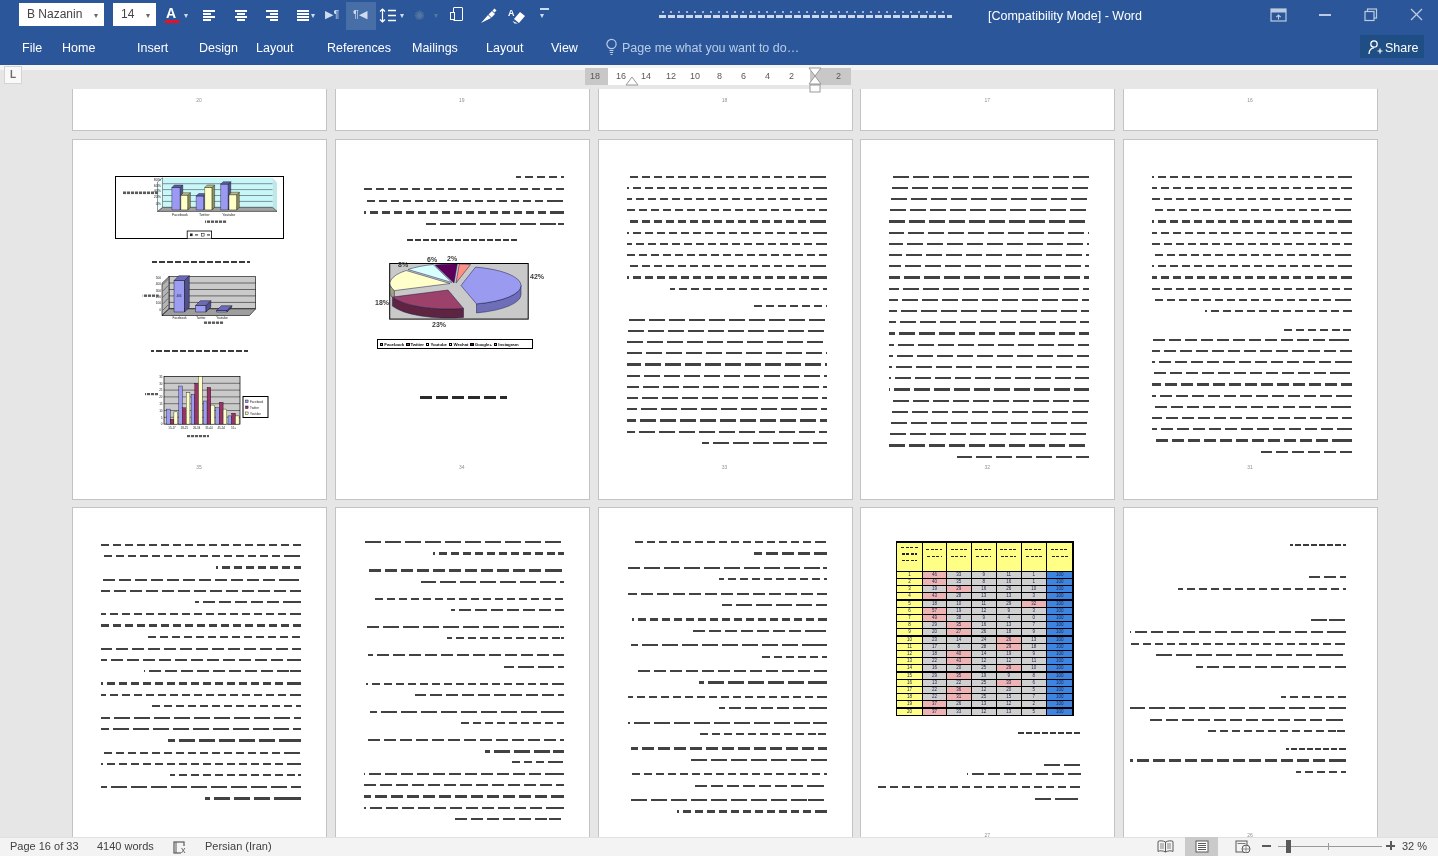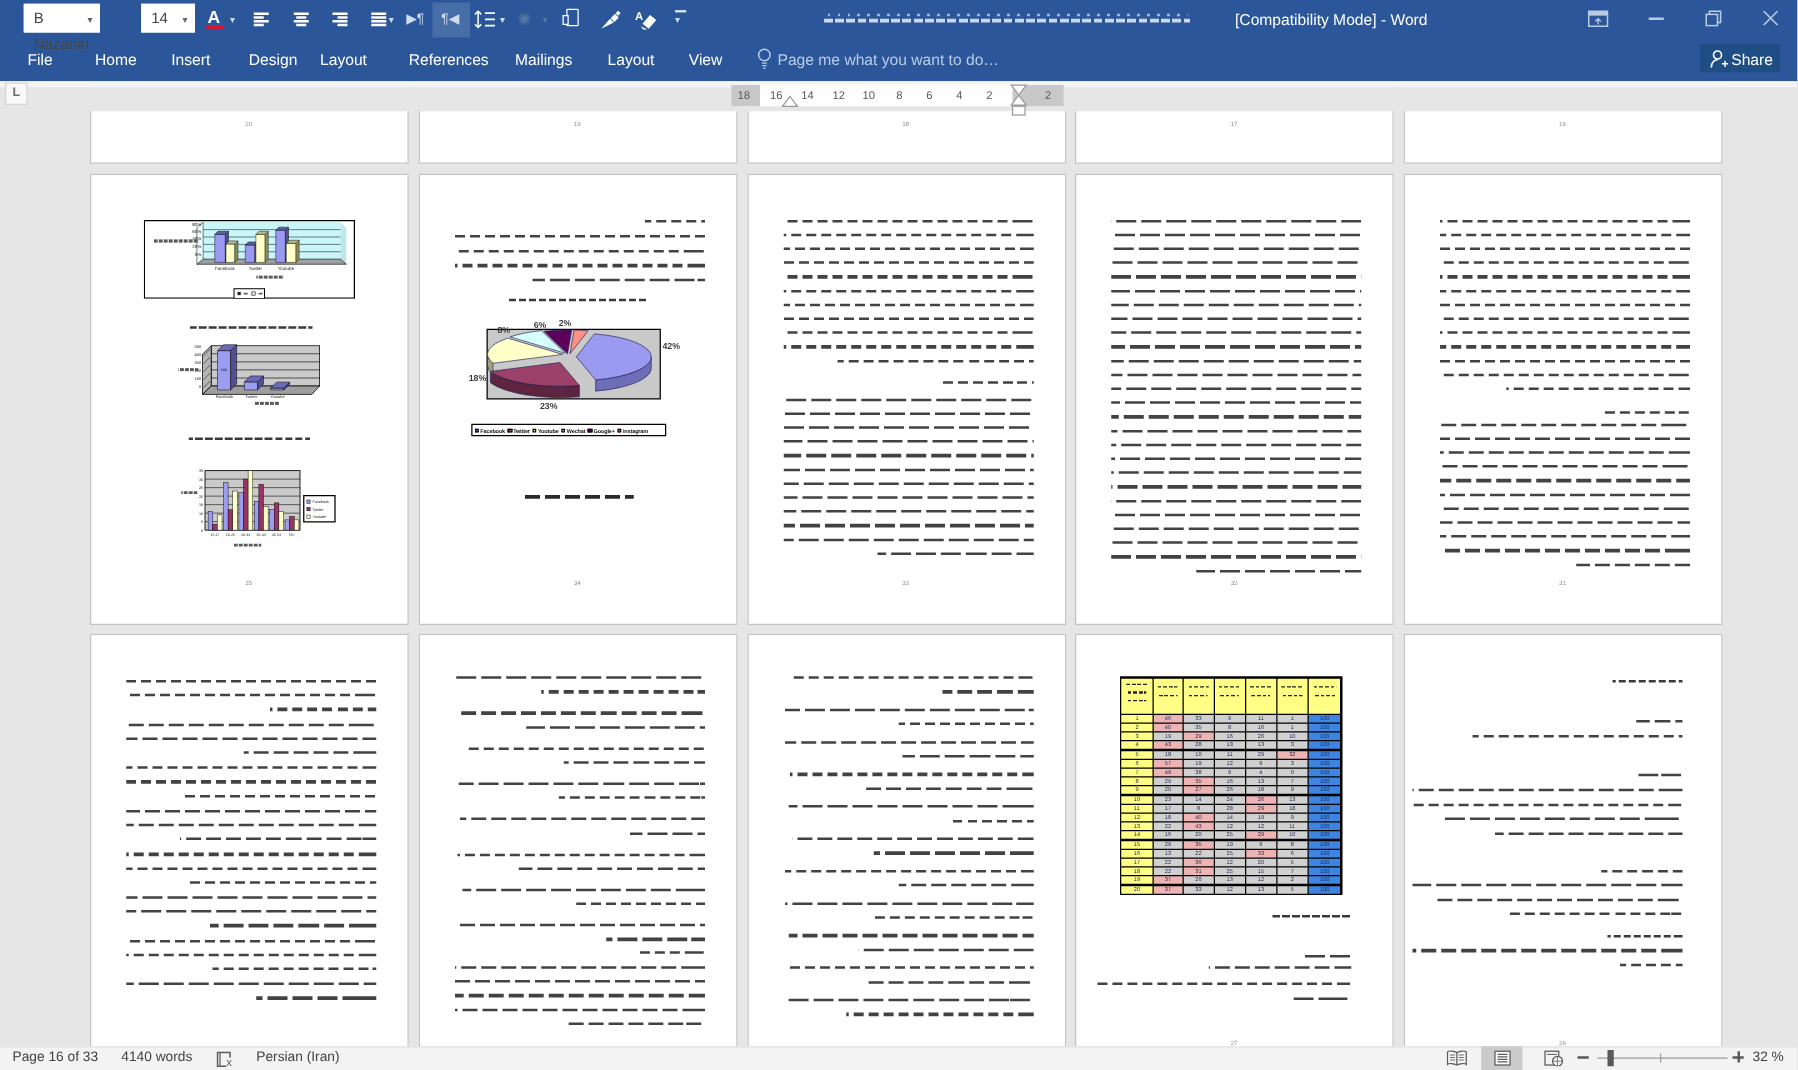--- a/index.html
+++ b/index.html
@@ -573,21 +573,21 @@
 <div class="tl" style="left:1195.5px;top:665.5px;width:150.5px;height:2.3px;background-image:repeating-linear-gradient(90deg,#424242 0 12px,rgba(0,0,0,0) 12px 16px);background-position:-5px 0;"></div>
 <div class="tl" style="left:1281.0px;top:695.7px;width:65.0px;height:2.3px;background-image:repeating-linear-gradient(90deg,#424242 0 8px,rgba(0,0,0,0) 8px 12px);background-position:-3px 0;"></div>
 <div class="tl" style="left:1129.5px;top:707.2px;width:216.5px;height:2.3px;background-image:repeating-linear-gradient(90deg,#424242 0 16px,rgba(0,0,0,0) 16px 20px);background-position:-1px 0;"></div>
 <div class="tl" style="left:1149.0px;top:718.7px;width:197.0px;height:2.3px;background-image:repeating-linear-gradient(90deg,#424242 0 12px,rgba(0,0,0,0) 12px 16px);background-position:-15px 0;"></div>
 <div class="tl" style="left:1205.0px;top:730.2px;width:141.0px;height:2.3px;background-image:repeating-linear-gradient(90deg,#424242 0 8px,rgba(0,0,0,0) 8px 12px);background-position:-9px 0;"></div>
 <div class="tl" style="left:1286.0px;top:747.8px;width:60.0px;height:2.4px;background-image:repeating-linear-gradient(90deg,#3a3a3a 0 6px,rgba(0,0,0,0) 6px 8px);background-position:-3px 0;"></div>
 <div class="tl" style="left:1129.5px;top:759.3px;width:216.5px;height:2.3px;background-image:repeating-linear-gradient(90deg,#424242 0 12px,rgba(0,0,0,0) 12px 16px);background-position:-9px 0;"></div>
 <div class="tl" style="left:1296.0px;top:770.8px;width:50.0px;height:2.3px;background-image:repeating-linear-gradient(90deg,#424242 0 8px,rgba(0,0,0,0) 8px 12px);background-position:-3px 0;"></div>
 <div class="pn" style="left:1243.0px;top:832.0px;">26</div>
 <div id="titlebar" class="a"></div>
-<div class="a qatbox" style="left:19px;width:61px;">B Nazanin<span class="qarrow">▾</span></div>
+<div class="a qatbox" style="left:19px;width:85px;">B Nazanin<span class="qarrow">▾</span></div>
 <div class="a qatbox" style="left:113px;width:43px;">14<span class="qarrow">▾</span></div>
 <div class="a" style="left:166px;top:5px;color:#fff;font-size:14px;font-weight:bold;">A</div>
 <div class="a" style="left:165px;top:20px;width:14px;height:3px;background:#e81123;"></div>
 <div class="a" style="left:184px;top:11px;color:#cfdcef;font-size:8px;">▾</div>
 <div class="a" style="left:203px;top:10px;width:12px;height:12px;">
     <div class="a" style="left:0;top:0px;width:12px;height:2px;background:#fff;"></div>
     <div class="a" style="left:0;top:3px;width:8px;height:2px;background:#fff;"></div>
     <div class="a" style="left:0;top:6px;width:12px;height:2px;background:#fff;"></div>
     <div class="a" style="left:0;top:9px;width:8px;height:2px;background:#fff;"></div>
   </div>
@@ -644,21 +644,21 @@
   </svg>
 <div class="a" style="left:1319px;top:14px;width:12px;height:1.5px;background:#bccbe2;"></div>
 <svg class="a" style="left:1364px;top:8px;" width="14" height="14">
     <rect x="3.5" y="1" width="9" height="9" fill="none" stroke="#bccbe2" stroke-width="1.2"></rect>
     <rect x="1" y="3.5" width="9" height="9" fill="#2b579a" stroke="#bccbe2" stroke-width="1.2"></rect>
   </svg>
 <svg class="a" style="left:1410px;top:8px;" width="13" height="13">
     <path d="M1 1 L12 12 M12 1 L1 12" stroke="#bccbe2" stroke-width="1.3"></path>
   </svg>
 <div class="a tab" style="left:22px;">File</div>
-<div class="a tab" style="left:76px;">Home</div>
+<div class="a tab" style="left:62px;">Home</div>
 <div class="a tab" style="left:137px;">Insert</div>
 <div class="a tab" style="left:199px;">Design</div>
 <div class="a tab" style="left:256px;">Layout</div>
 <div class="a tab" style="left:327px;">References</div>
 <div class="a tab" style="left:412px;">Mailings</div>
 <div class="a tab" style="left:486px;">Layout</div>
 <div class="a tab" style="left:551px;">View</div>
 <svg class="a" style="left:605px;top:38px;" width="13" height="18">
     <circle cx="6.5" cy="6" r="4.6" fill="none" stroke="#b9cce8" stroke-width="1.2"></circle>
     <path d="M4.5 12.5 L8.5 12.5 M4.8 14.5 L8.2 14.5 M5.5 16.5 L7.5 16.5" stroke="#b9cce8" stroke-width="1"></path>

